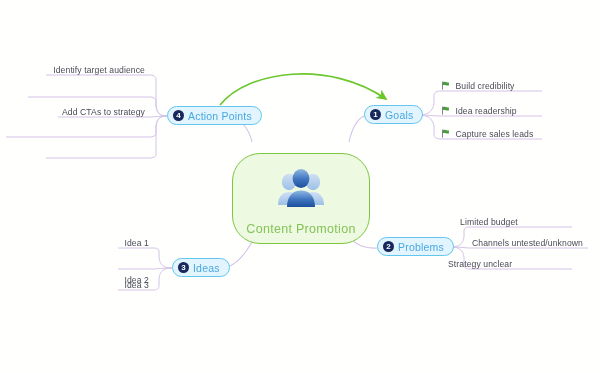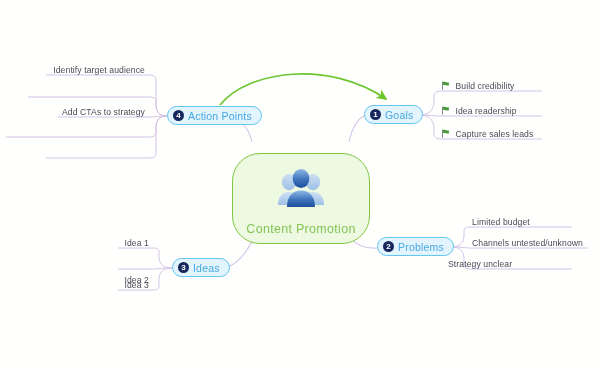--- a/index.html
+++ b/index.html
@@ -230,21 +230,21 @@
     <span class="leaf-text">Idea readership</span>
   </div>
   <div class="leaf right" style="left:441px; top:129px;">
     <svg class="leaf-flag" viewBox="0 0 9 9" xmlns="http://www.w3.org/2000/svg">
       <rect x="1.1" y="0.6" width="0.9" height="8" fill="#6f7a86"></rect>
       <path d="M2,1 C4,0.2 5.6,2 7.9,1.2 L7.9,4.4 C5.6,5.2 4,3.4 2,4.2 Z" fill="#4e9a3e"></path>
     </svg>
     <span class="leaf-text">Capture sales leads</span>
   </div>
 
-  <div class="leaf right" style="left:472px; top:217px;">
+  <div class="leaf right" style="left:460px; top:217px;">
     <span class="leaf-text">Limited budget</span>
   </div>
   <div class="leaf right" style="left:472px; top:238px;">
     <span class="leaf-text">Channels untested/unknown</span>
   </div>
   <div class="leaf right" style="left:448px; top:259px;">
     <span class="leaf-text">Strategy unclear</span>
   </div>
 
   <div class="leaf left" style="right:451px; top:238px;">

